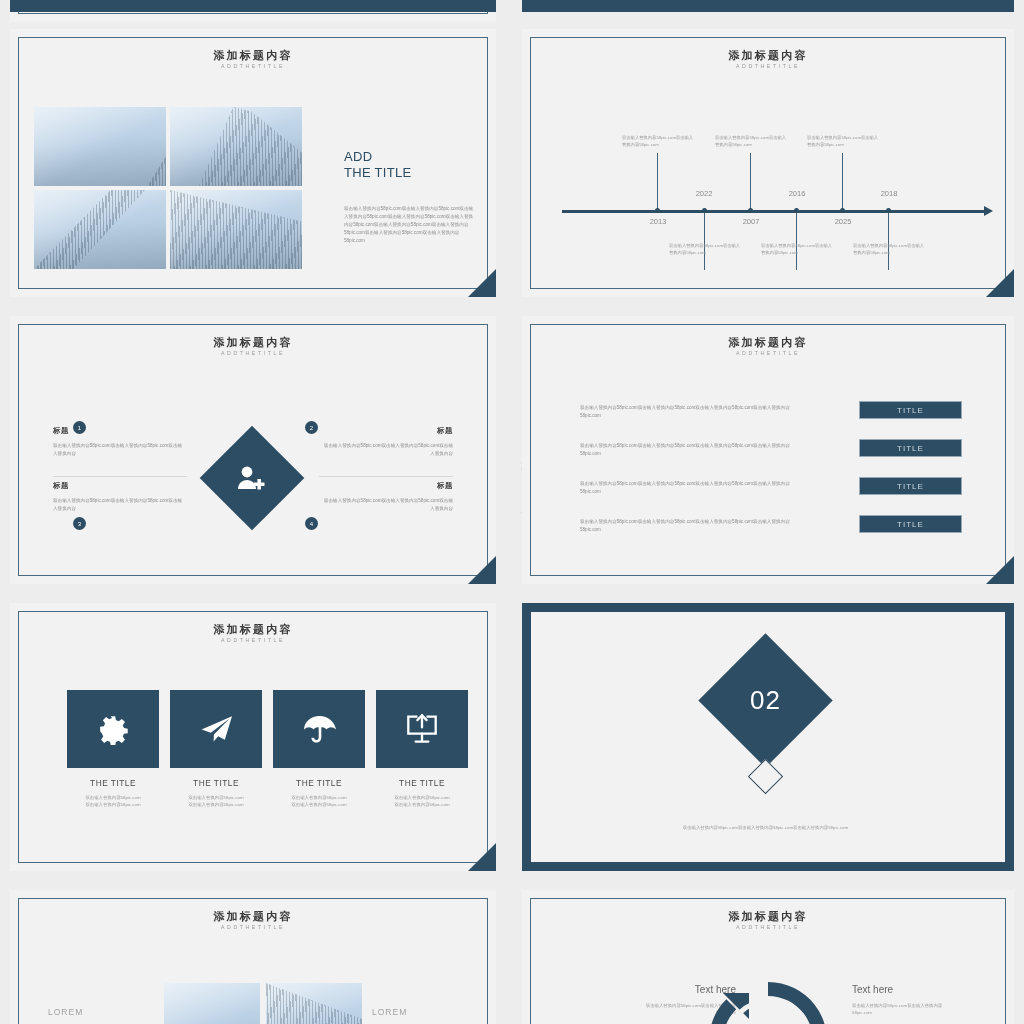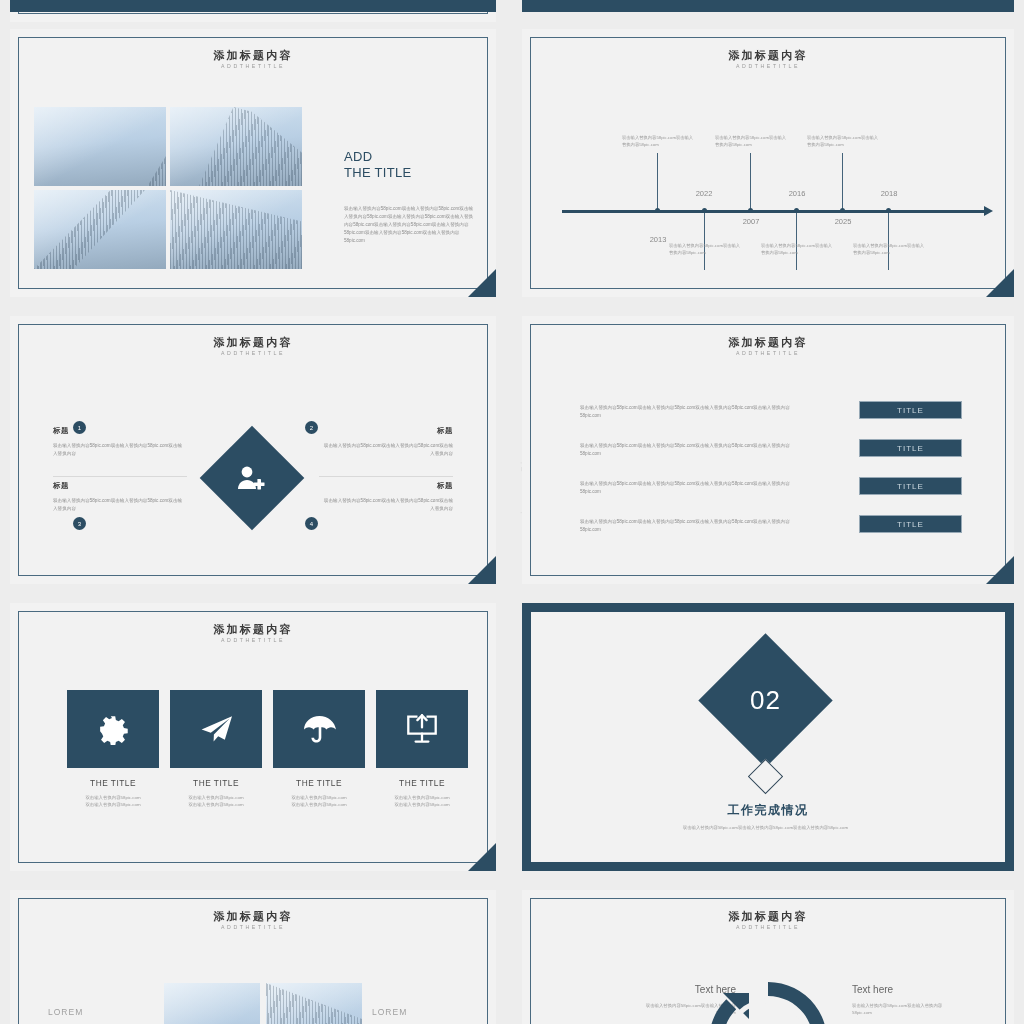--- a/index.html
+++ b/index.html
@@ -224,21 +224,21 @@
     <div class="tl-stem" style="left:274px; top:183px; height:58px;"></div>
     <div class="tl-stem" style="left:366px; top:183px; height:58px;"></div>
 
     <div class="tl-dot" style="left:133px; top:179px;"></div>
     <div class="tl-dot" style="left:180px; top:179px;"></div>
     <div class="tl-dot" style="left:226px; top:179px;"></div>
     <div class="tl-dot" style="left:272px; top:179px;"></div>
     <div class="tl-dot" style="left:318px; top:179px;"></div>
     <div class="tl-dot" style="left:364px; top:179px;"></div>
 
-    <div class="tl-year" style="left:116px; top:188px;margin-top:18px;">2013</div>
+    <div class="tl-year" style="left:116px; top:188px;">2013</div>
     <div class="tl-year" style="left:162px; top:160px;">2022</div>
     <div class="tl-year" style="left:209px; top:188px;">2007</div>
     <div class="tl-year" style="left:255px; top:160px;">2016</div>
     <div class="tl-year" style="left:301px; top:188px;">2025</div>
     <div class="tl-year" style="left:347px; top:160px;">2018</div>
 
     <div class="tl-note" style="left:100px; top:105px;">双击输入替换内容58pic.com双击输入替换内容58pic.com</div>
     <div class="tl-note" style="left:193px; top:105px;">双击输入替换内容58pic.com双击输入替换内容58pic.com</div>
     <div class="tl-note" style="left:285px; top:105px;">双击输入替换内容58pic.com双击输入替换内容58pic.com</div>
 
@@ -376,21 +376,20 @@
 
     <div class="corner-tri"></div>
   </div>
 
   <div class="slide thick" style="left:522px; top:603px; width:492px; height:268px;">
     <div class="stage">
       <div class="sec-dia" style="left:187px; top:41px; width:95px; height:95px;">
         <span class="sec-num">02</span>
       </div>
       <div class="sec-small" style="left:222px; top:152px; width:25px; height:25px;"></div>
-      <div class="sec-title" style="top:190px;">工作完成情况</div>
       <div class="sec-sub tiny" style="left:117px; top:212px; width:235px;">双击输入替换内容58pic.com双击输入替换内容58pic.com双击输入替换内容58pic.com</div>
     </div>
   </div>
 
   <div class="slide" style="left:10px; top:890px; width:486px; height:268px;">
     <div class="inner-border"></div>
 
     <div class="head" style="top:20px;">
       <div class="zh">添加标题内容</div>
       <div class="en">ADDTHETITLE</div>

